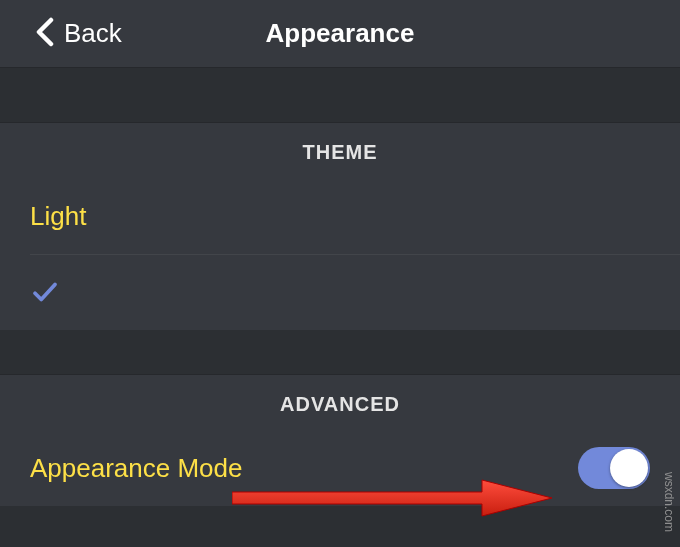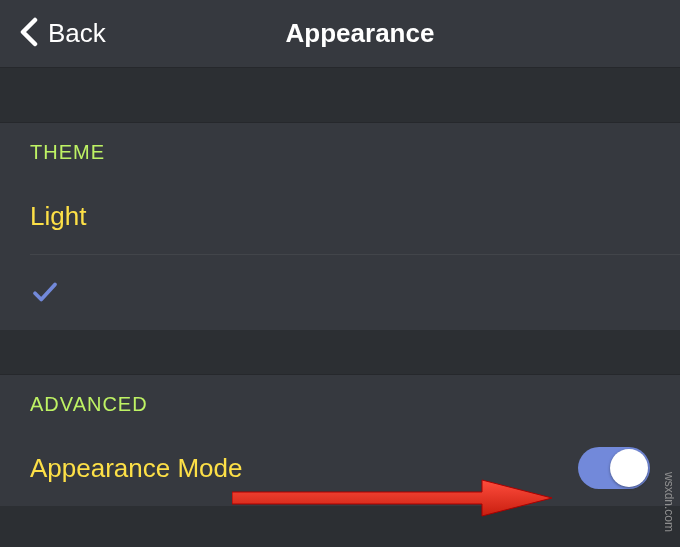--- a/index.html
+++ b/index.html
@@ -14,44 +14,44 @@
     background: #36393f;
     height: 68px;
     display: flex;
     align-items: center;
     position: relative;
     border-bottom: 1px solid #26282c;
   }
   .back-btn {
     display: flex;
     align-items: center;
-    padding-left: 20px;
+    padding-left: 36px;
     gap: 10px;
     cursor: pointer;
   }
   .back-btn svg { width: 18px; height: 30px; }
   .back-label { font-size: 26px; color: #fff; font-weight: 400; }
   .title {
     position: absolute;
     left: 50%;
     transform: translateX(-50%);
     font-size: 26px;
     font-weight: 600;
     color: #fff;
-    margin-left: 20px;
   }
   .spacer-top { height: 54px; background: #2c2f33; }
   .section-header {
     background: #36393f;
-    color: #bef264;
+    color: #e5e5e5;
     font-size: 20px;
-    font-weight: 400;
+    font-weight: 700;
     letter-spacing: 1px;
     padding: 18px 30px 14px 30px;
     border-top: 1px solid #26282c;
+    text-align: center;
   }
   .row {
     background: #36393f;
     display: flex;
     align-items: center;
     justify-content: space-between;
     padding: 0 30px;
     height: 76px;
     font-size: 26px;
     color: #fde047;

